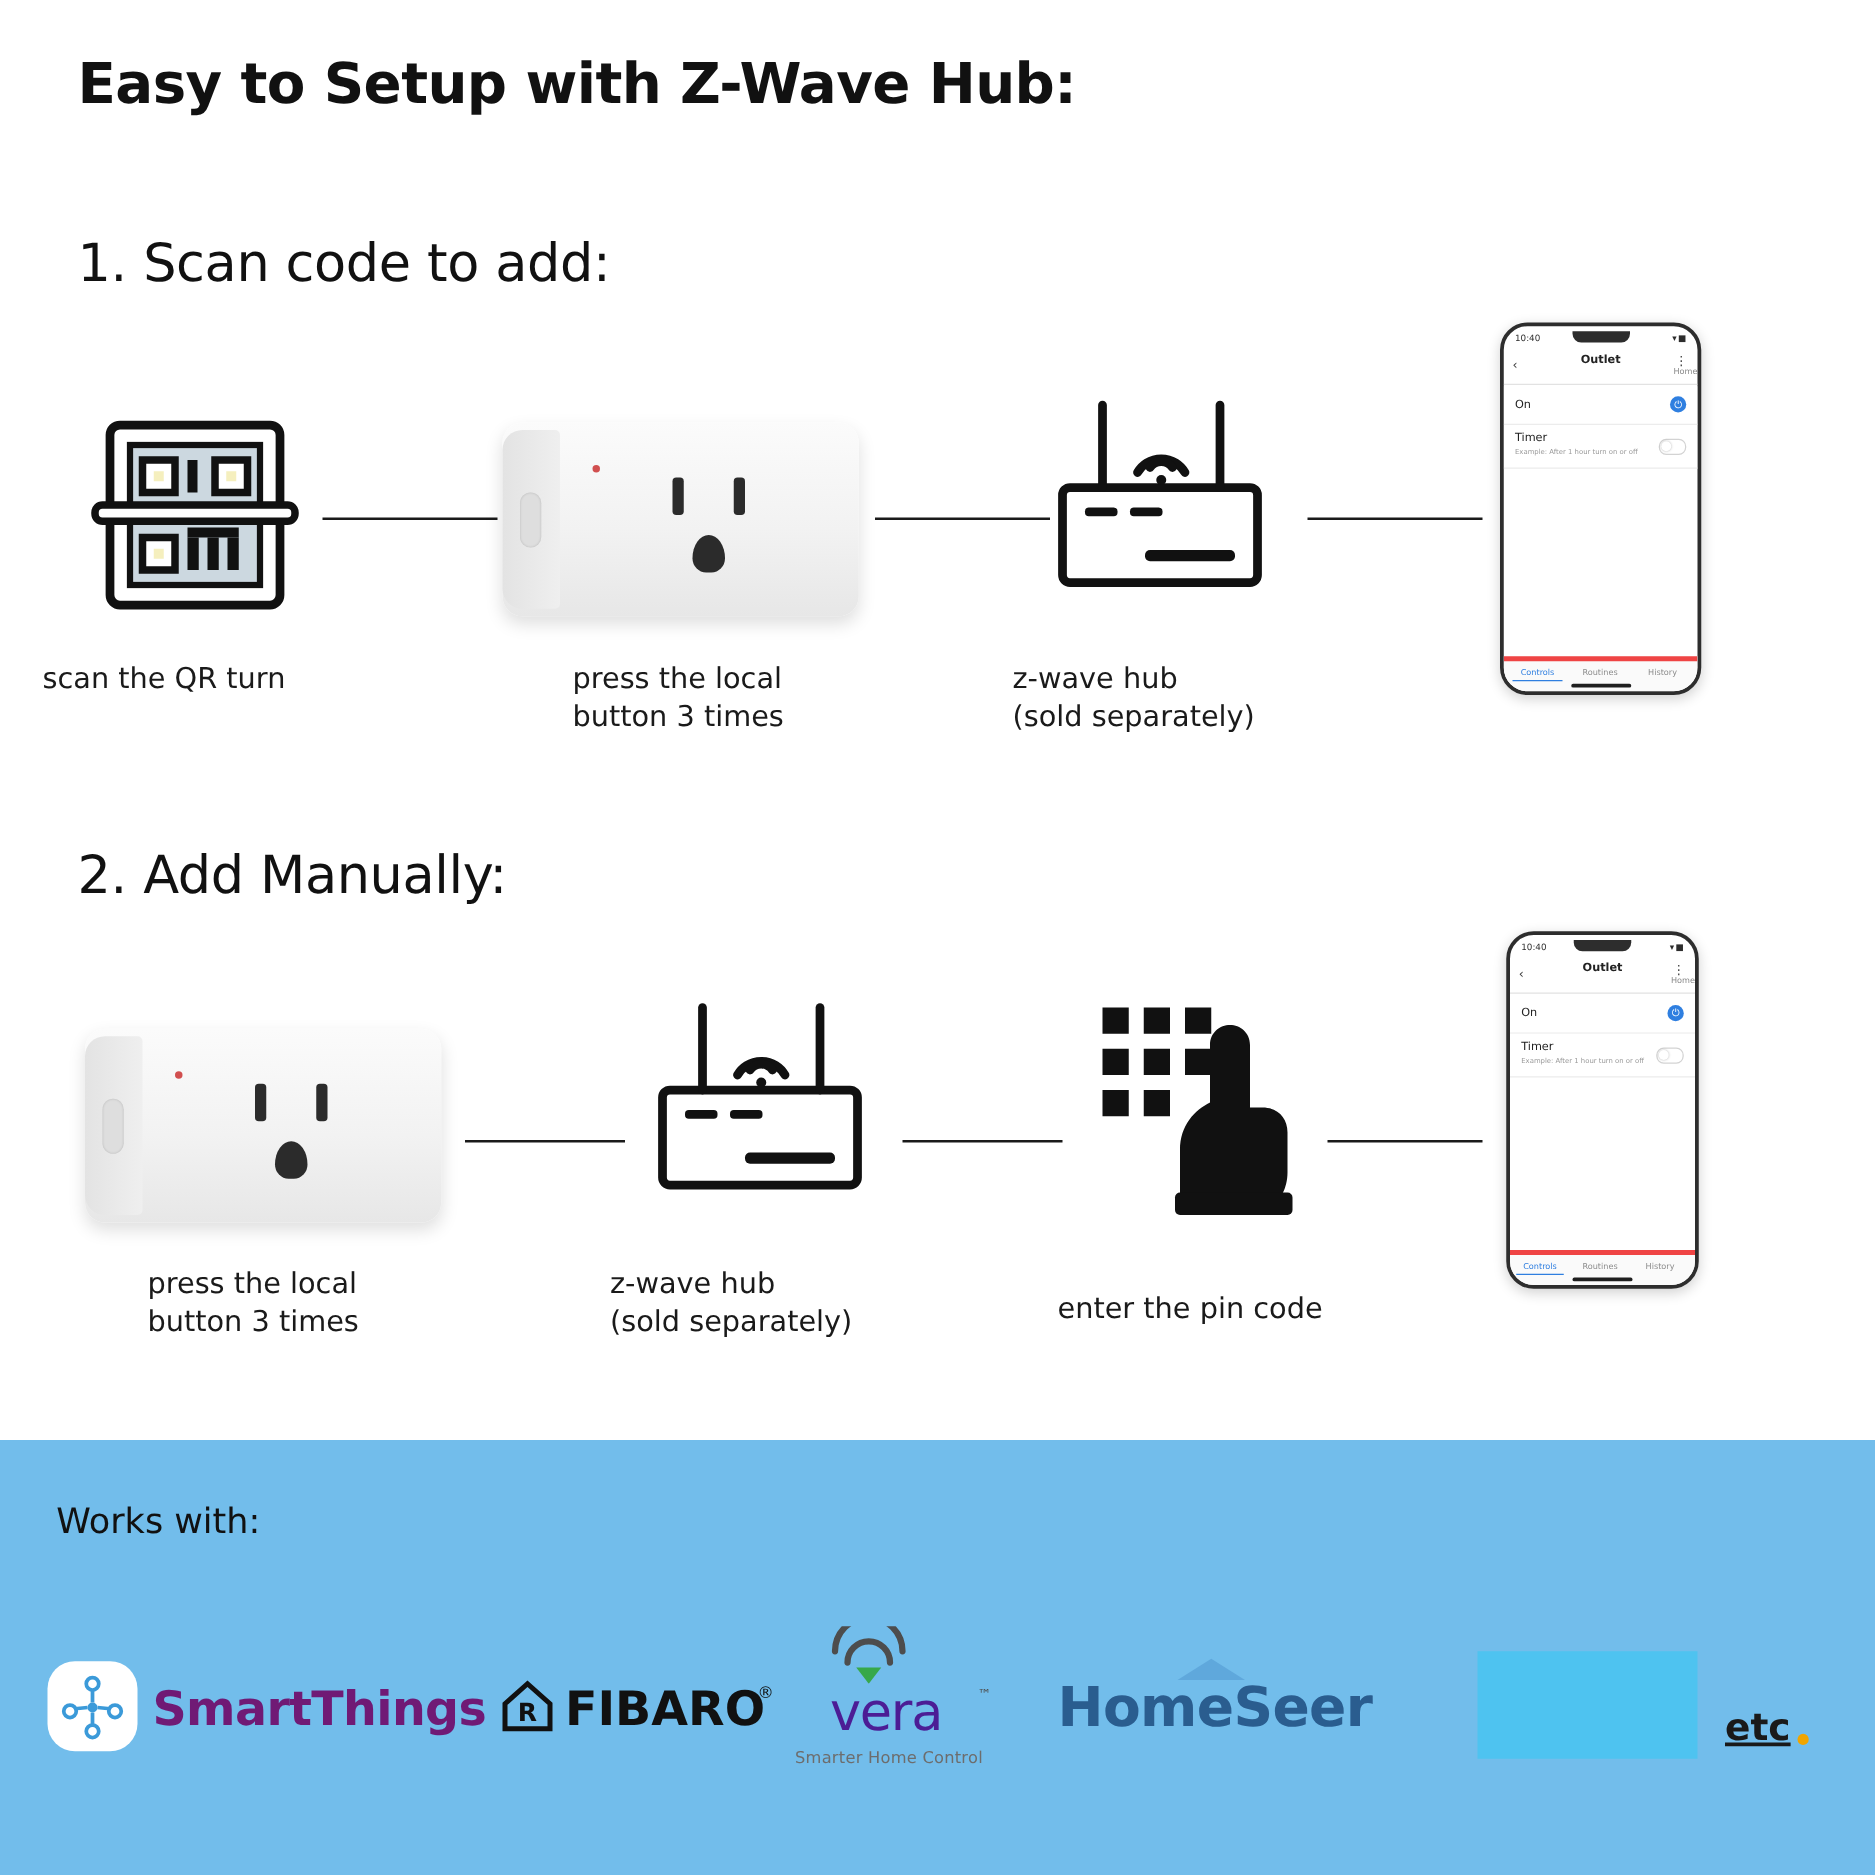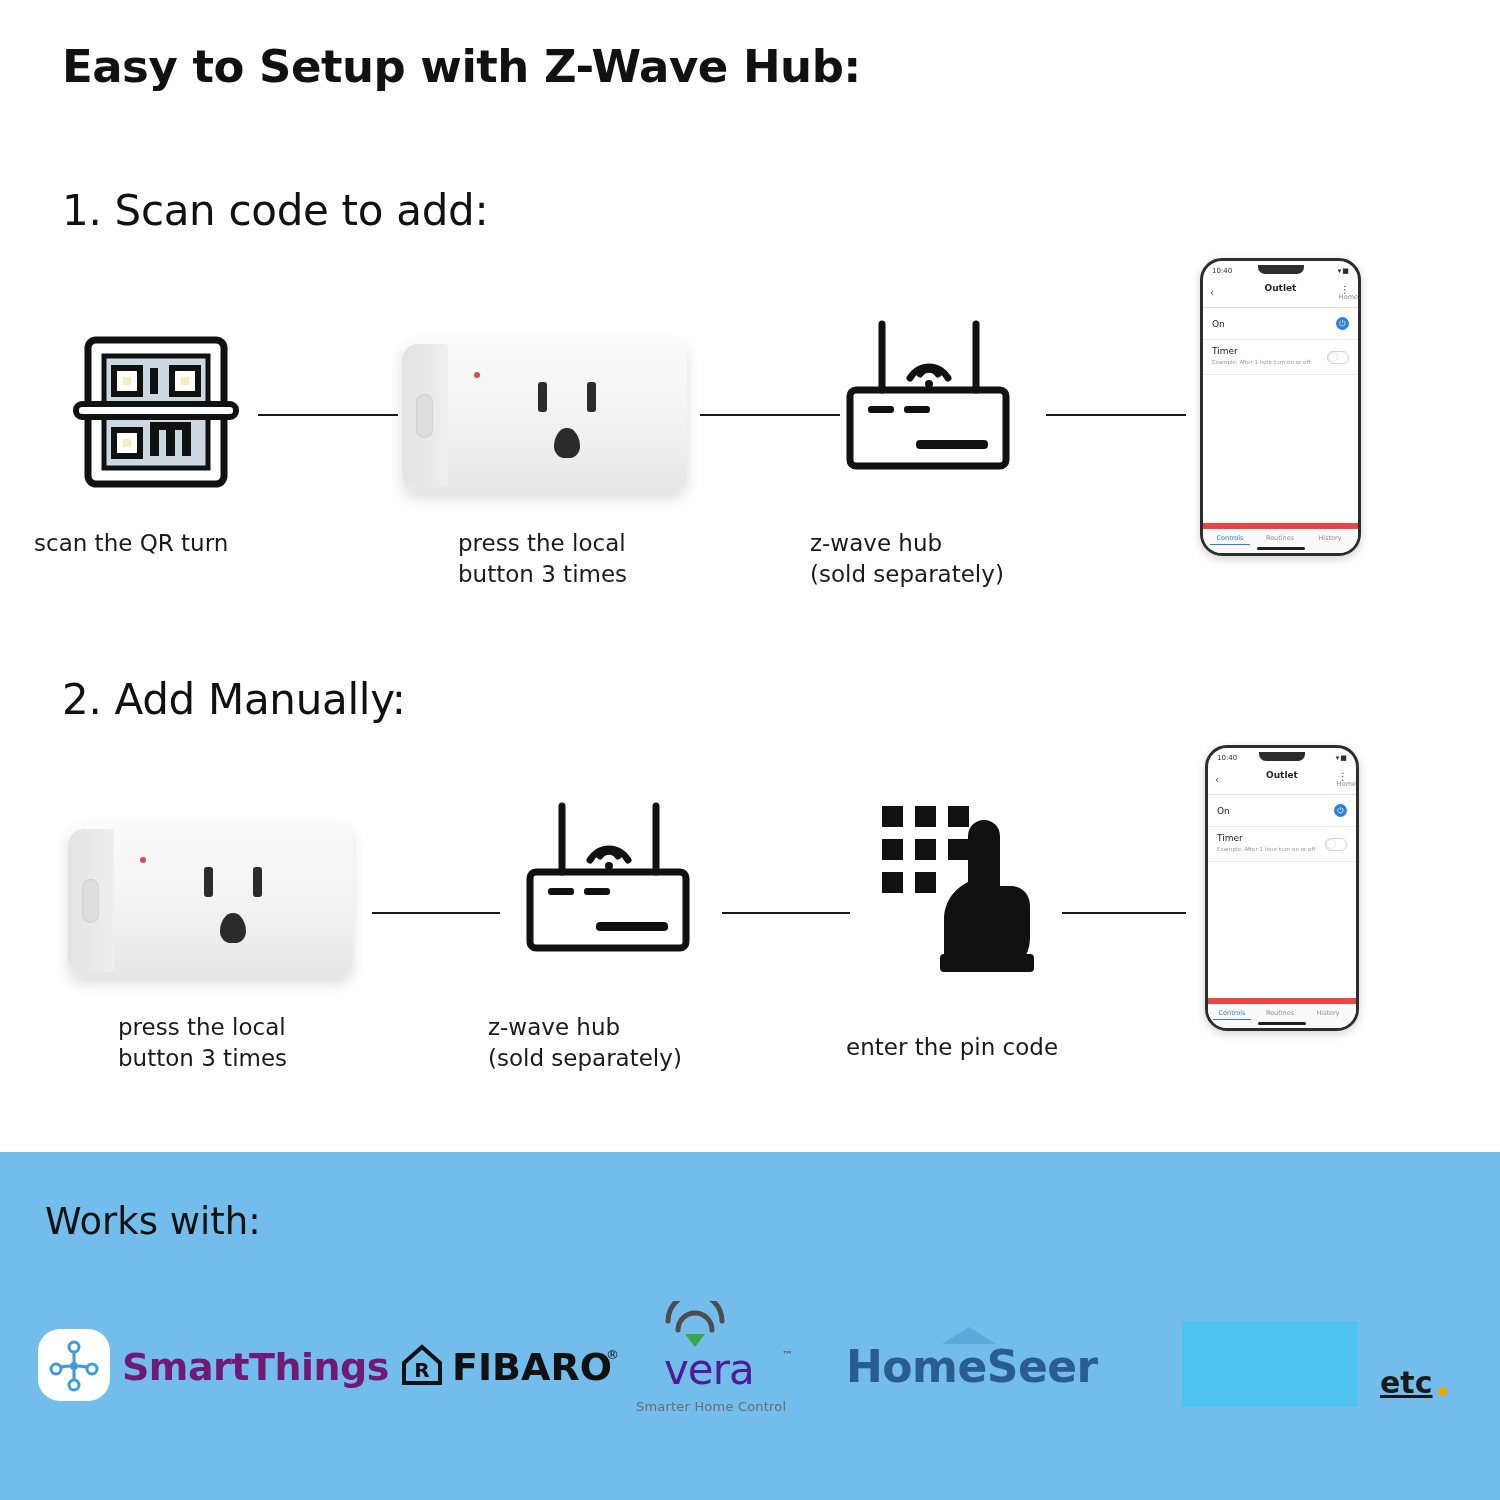--- a/index.html
+++ b/index.html
@@ -189,21 +189,21 @@
     left: 1px; top: 1px;
     width: 8px; height: 8px;
     border-radius: 50%;
     background: #ffffff;
     box-shadow: 0 0 2px rgba(0,0,0,0.3);
   }
   .phone .tabbar {
     position: absolute;
     left: 0; bottom: 0; width: 100%;
     height: 24px;
-    border-top: 6px solid #ef4444;
+    border-top: 4px solid #ef4444;
     background: #fafafa;
   }
   .phone .tabbar .tab {
     position: absolute;
     top: 5px;
     font-size: 6.5px;
     color: #8d8d8d;
     text-align: center;
   }
   .phone .tabbar .tab.active { color: #2f7fe0; }
@@ -230,21 +230,21 @@
     left: 0;
     top: 1152px;
     width: 1500px;
     height: 348px;
     background: #72bdeb;
   }
   .band-title {
     position: absolute;
     left: 45px;
     top: 48px;
-    font-size: 37px;
+    font-size: 28px;
     font-weight: 400;
     color: #111;
     text-align: center;
   }
   .logos {
     position: absolute;
     left: 0; top: 155px;
     width: 100%;
     height: 120px;
   }

